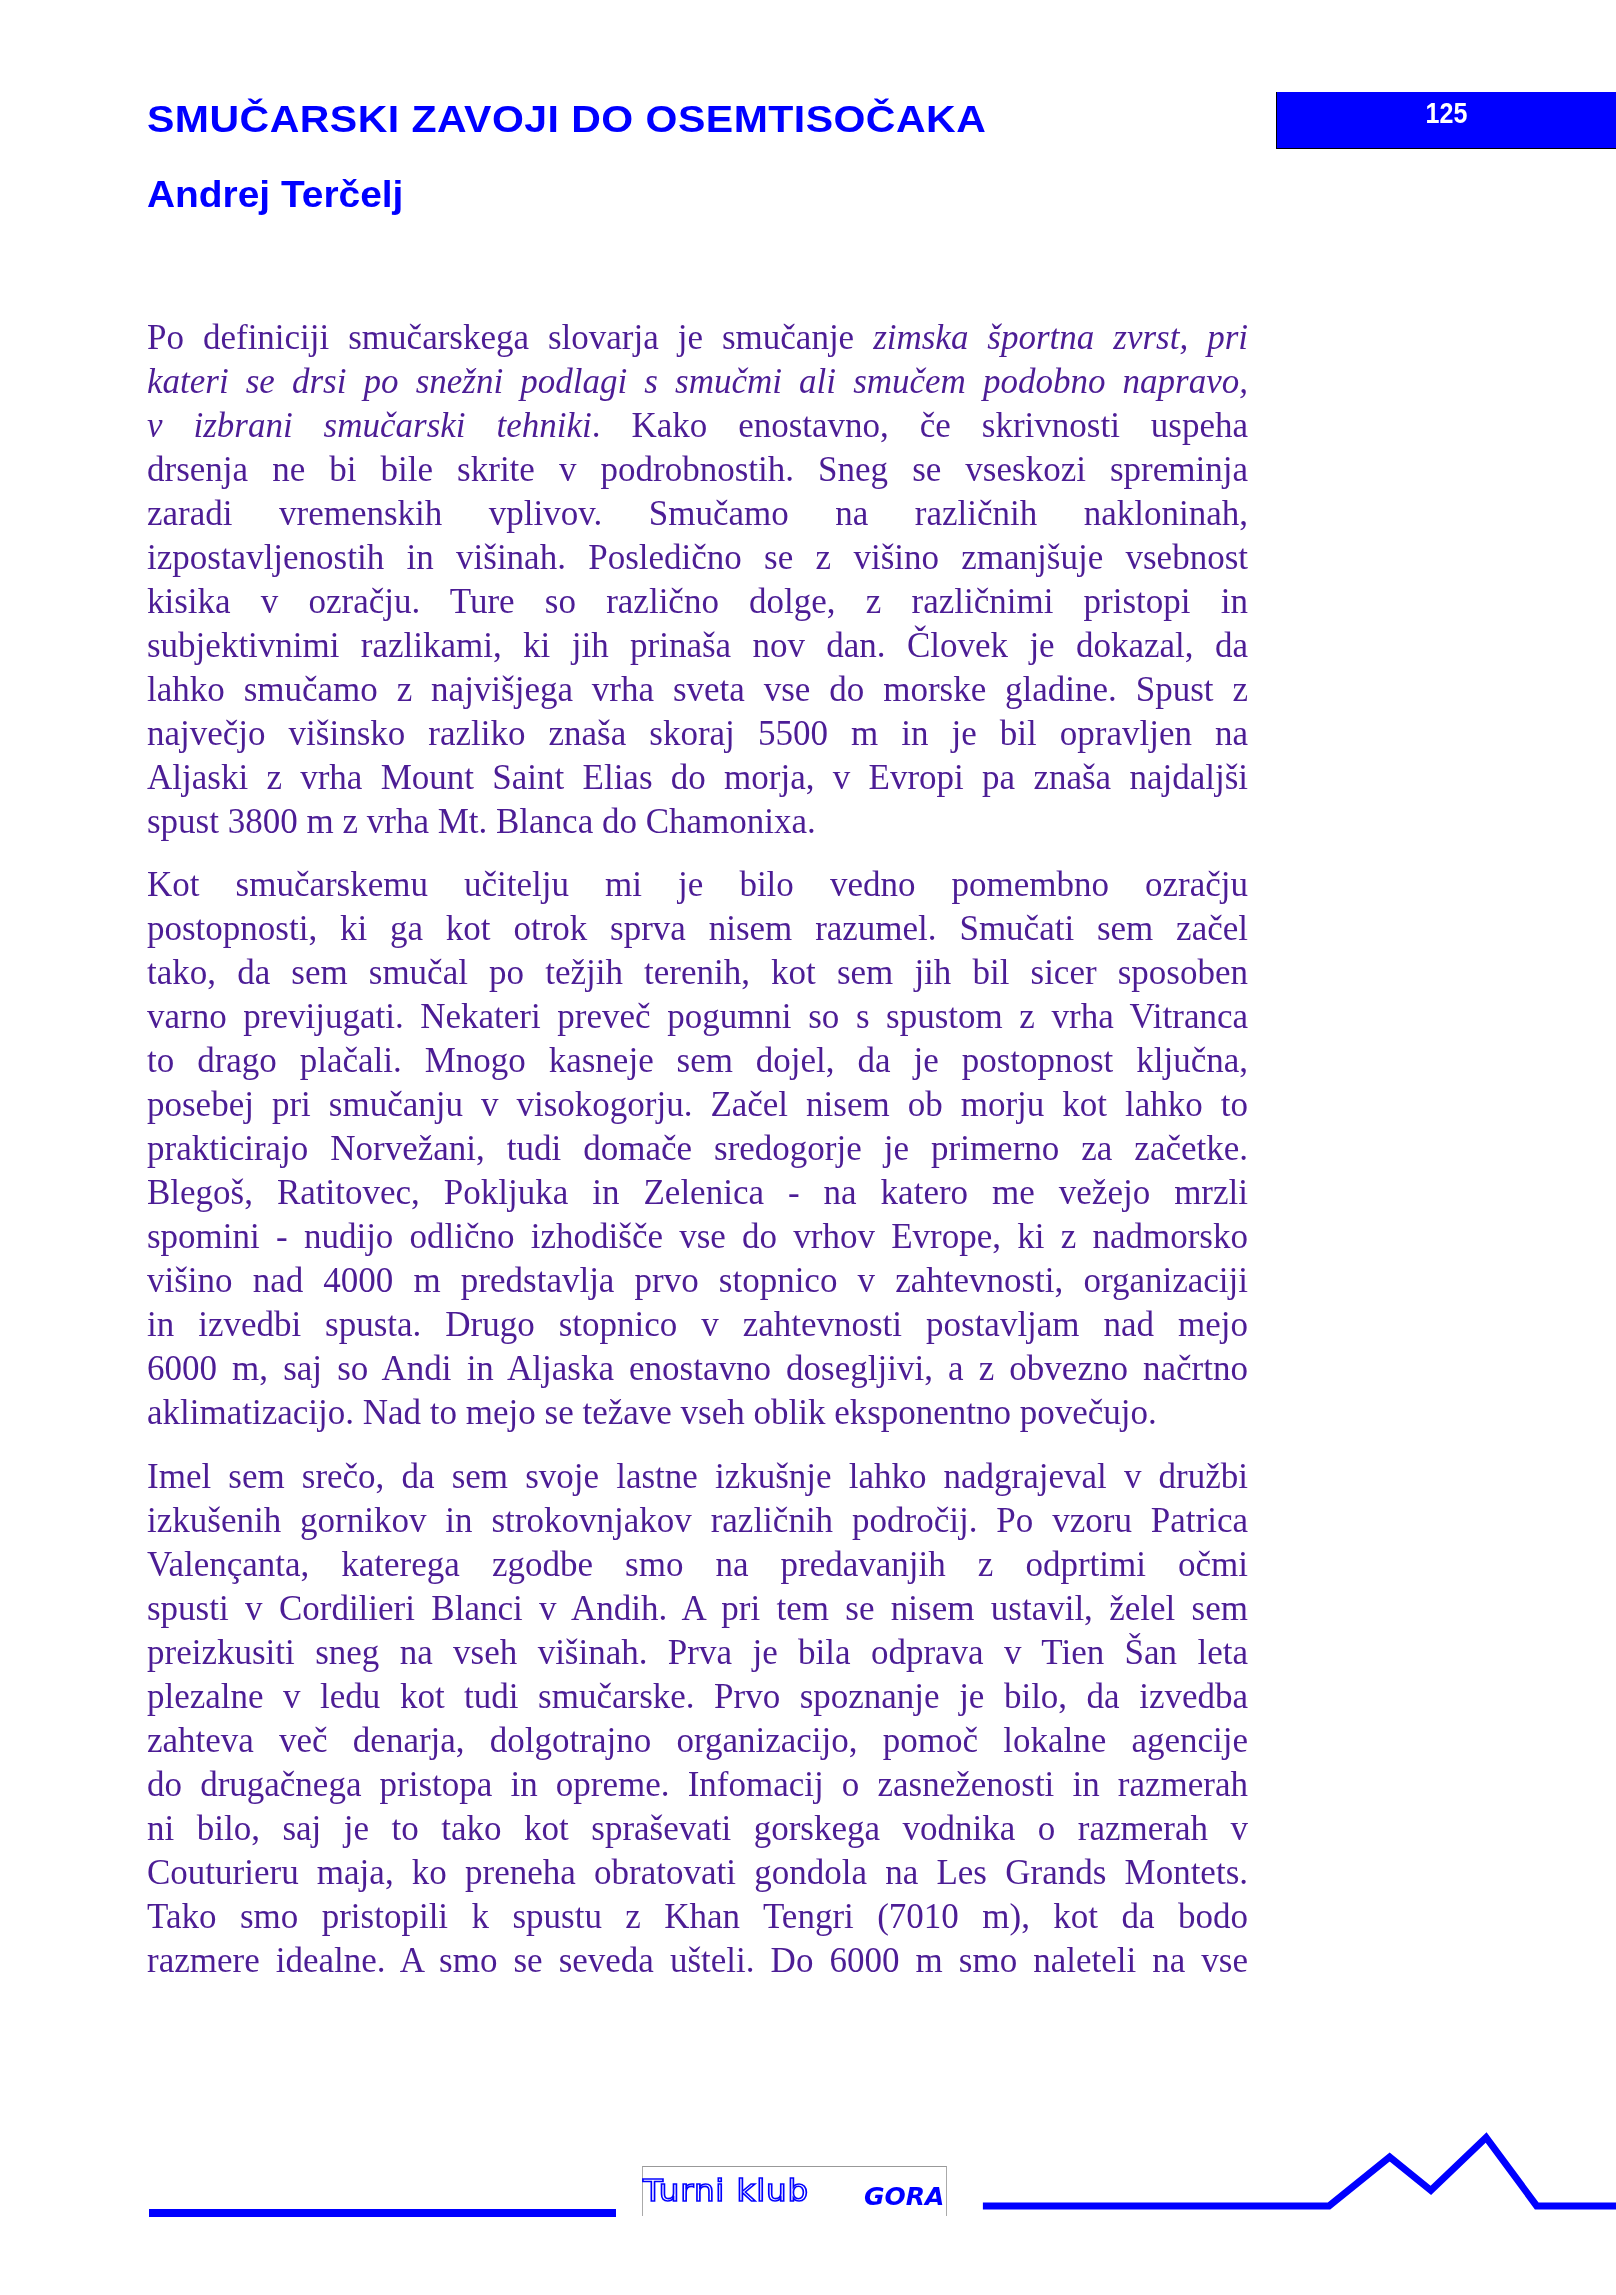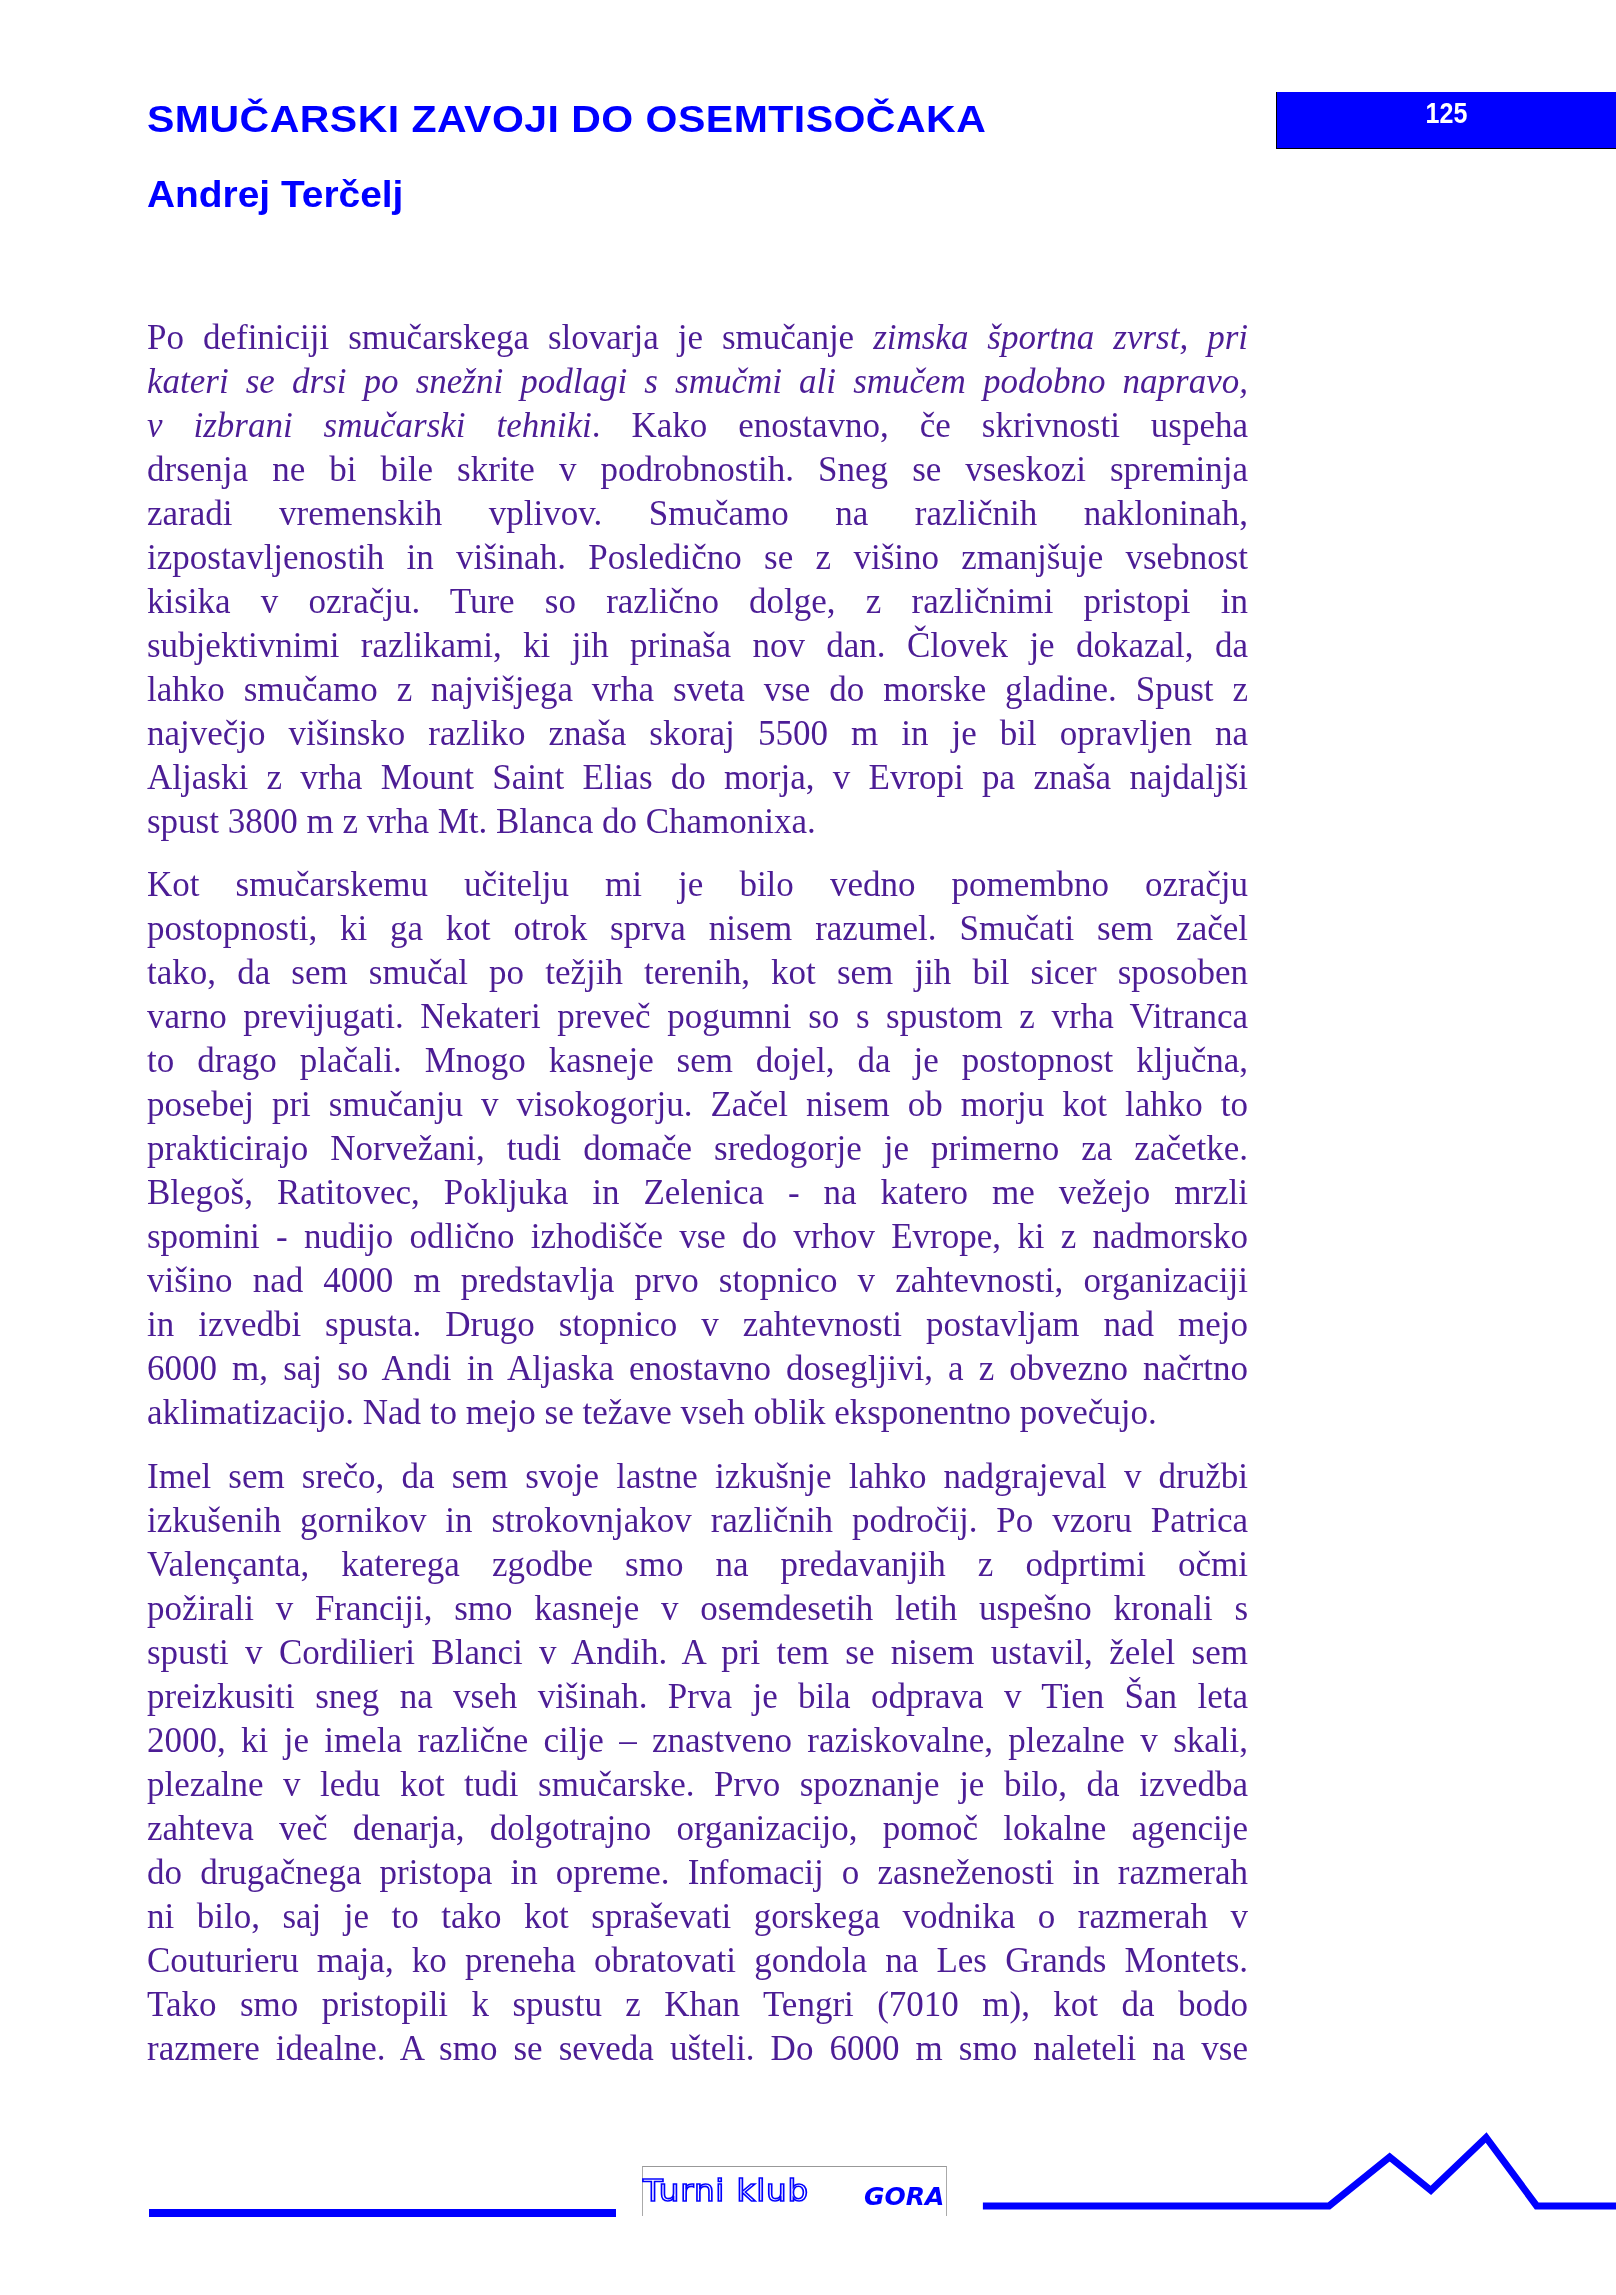--- a/index.html
+++ b/index.html
@@ -104,24 +104,22 @@
         <span class="line"><span>spomini - nudijo odlično izhodišče vse do vrhov Evrope, ki z nadmorsko</span></span>
         <span class="line"><span>višino nad 4000 m predstavlja prvo stopnico v zahtevnosti, organizaciji</span></span>
         <span class="line"><span>in izvedbi spusta. Drugo stopnico v zahtevnosti postavljam nad mejo</span></span>
         <span class="line"><span>6000 m, saj so Andi in Aljaska enostavno dosegljivi, a z obvezno načrtno</span></span>
         <span class="line end"><span>aklimatizacijo. Nad to mejo se težave vseh oblik eksponentno povečujo.</span></span>
       </p>
       <p>
         <span class="line"><span>Imel sem srečo, da sem svoje lastne izkušnje lahko nadgrajeval v družbi</span></span>
         <span class="line"><span>izkušenih gornikov in strokovnjakov različnih področij. Po vzoru Patrica</span></span>
         <span class="line"><span>Valençanta, katerega zgodbe smo na predavanjih z odprtimi očmi</span></span>
-        <span class="line"><span>požirali v Franciji, smo kasneje v osemdesetih letih uspešno kronali s</span></span>
         <span class="line"><span>spusti v Cordilieri Blanci v Andih. A pri tem se nisem ustavil, želel sem</span></span>
         <span class="line"><span>preizkusiti sneg na vseh višinah. Prva je bila odprava v Tien Šan leta</span></span>
-        <span class="line"><span>2000, ki je imela različne cilje – znastveno raziskovalne, plezalne v skali,</span></span>
         <span class="line"><span>plezalne v ledu kot tudi smučarske. Prvo spoznanje je bilo, da izvedba</span></span>
         <span class="line"><span>zahteva več denarja, dolgotrajno organizacijo, pomoč lokalne agencije</span></span>
         <span class="line"><span>do drugačnega pristopa in opreme. Infomacij o zasneženosti in razmerah</span></span>
         <span class="line"><span>ni bilo, saj je to tako kot spraševati gorskega vodnika o razmerah v</span></span>
         <span class="line"><span>Couturieru maja, ko preneha obratovati gondola na Les Grands Montets.</span></span>
         <span class="line"><span>Tako smo pristopili k spustu z Khan Tengri (7010 m), kot da bodo</span></span>
         <span class="line"><span>razmere idealne. A smo se seveda ušteli. Do 6000 m smo naleteli na vse</span></span>
       </p>
     </div>
 

